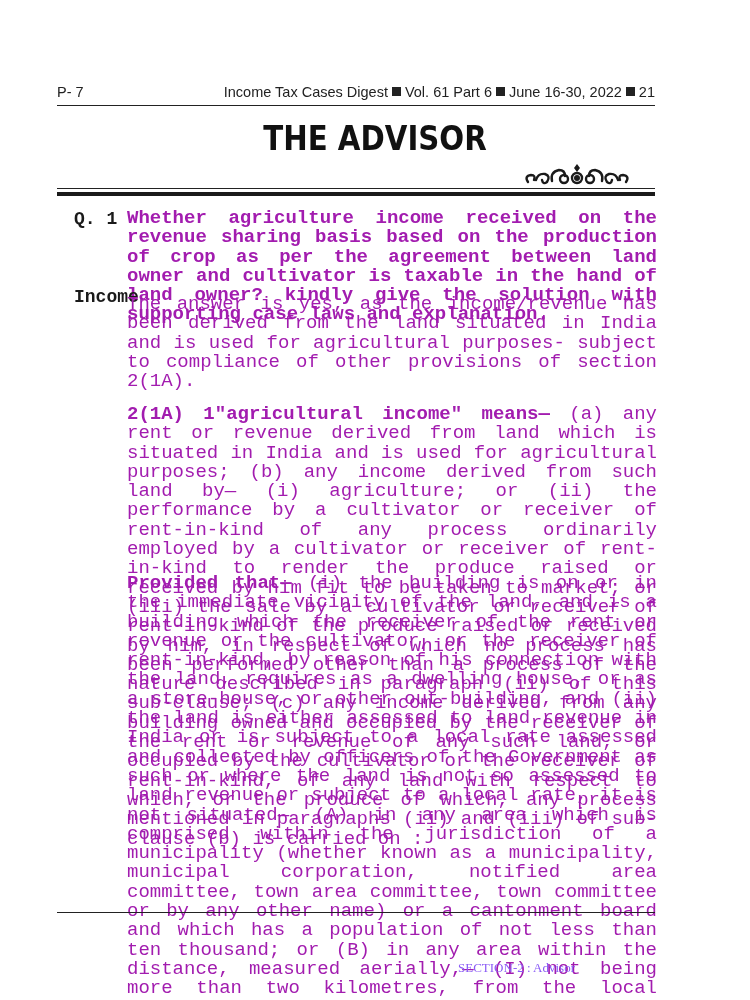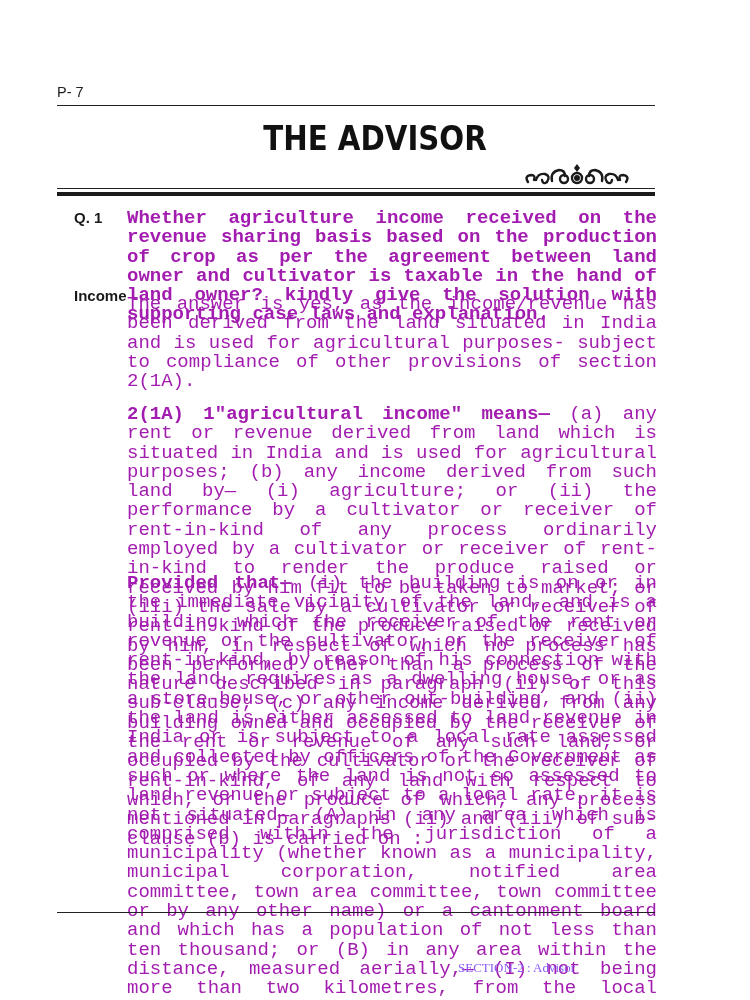--- a/index.html
+++ b/index.html
@@ -15,21 +15,21 @@
 
   .title { position: absolute; left: 0; top: 118px; width: 750px; text-align: center;
     font-family: "DejaVu Sans", sans-serif; font-weight: bold; font-size: 34px; letter-spacing: 0px;
     transform: scaleX(0.86); transform-origin: center; color: #111; }
 
   .ornament { position: absolute; left: 522px; top: 163px; width: 110px; height: 24px; }
   .rule-thin { position: absolute; left: 57px; top: 188px; width: 598px; height: 0; border-top: 1.5px solid #222; }
   .rule-thick { position: absolute; left: 57px; top: 192px; width: 598px; height: 4px; background: #1a1a1a; }
 
   .body-text { font-family: Liberation Mono, monospace; font-size: 19px; line-height: 19.3px; text-align: justify; color: #a21caf; }
-  .label { position: absolute; left: 74px; font-family: Liberation Sans, sans-serif; font-weight: bold; font-size: 15px; }
+  .label { position: absolute; left: 74px; font-family: Liberation Mono, monospace; font-weight: bold; font-size: 18px; }
   .q-label { top: 209px; }
   .reply-label { top: 287px; }
 
   .question { position: absolute; left: 127px; top: 209px; width: 530px; font-weight: bold; }
   .para { position: absolute; left: 127px; width: 530px; }
   .p1 { top: 287px; margin-top: 8px; }
   .p2 { top: 346px; }
   .p3 { top: 405px; }
   .p4 { top: 574px; }
   .para b { font-weight: bold; }
@@ -37,20 +37,23 @@
   .foot-rule { position: absolute; left: 57px; top: 912px; width: 598px; height: 0; border-top: 1.5px solid #222; }
   .footer { position: absolute; right: 93px; top: 960px; font-family: "Liberation Serif", serif; font-size: 13px; color: #8b5cf6; }
 </style>
 </head>
 <body>
 
 <div class="page">
 
   <div class="running-head">
     <span class="page-code">P- 7</span>
+    <span class="journal-info">
+      <span>Income Tax Cases Digest</span><span class="sq"></span><span>Vol. 61 Part 6</span><span class="sq"></span><span>June 16-30, 2022</span><span class="sq"></span><span>21</span>
+    </span>
   </div>
   <div class="head-rule"></div>
 
   <div class="title">THE ADVISOR</div>
 
   <svg class="ornament" viewBox="0 0 110 24">
     <g fill="none" stroke="#1a1a1a" stroke-width="2.4" stroke-linecap="round">
       <path d="M6 19 q-4 -6 3 -7 q5 0 3 5"></path>
       <path d="M14 17 q2 -7 9 -6 q6 2 2 8 q-4 3 -5 -2"></path>
       <path d="M30 18 q-2 -9 7 -11 q6 0 6 6"></path>

